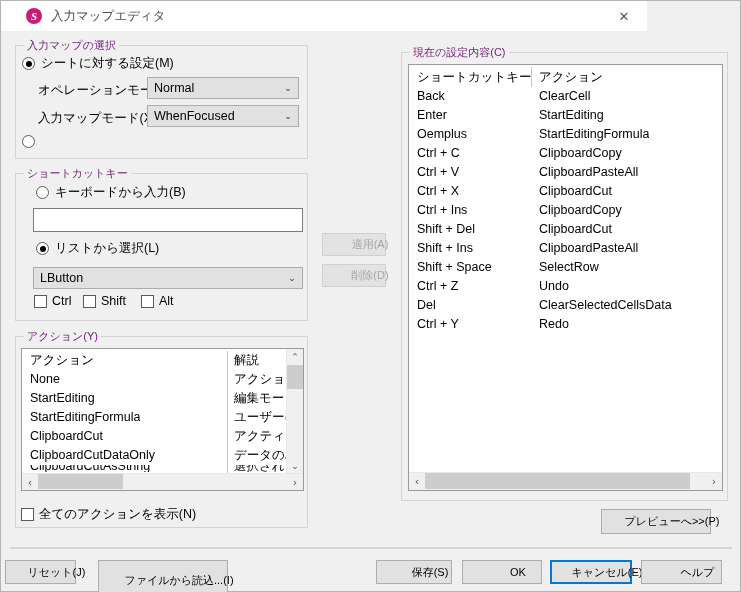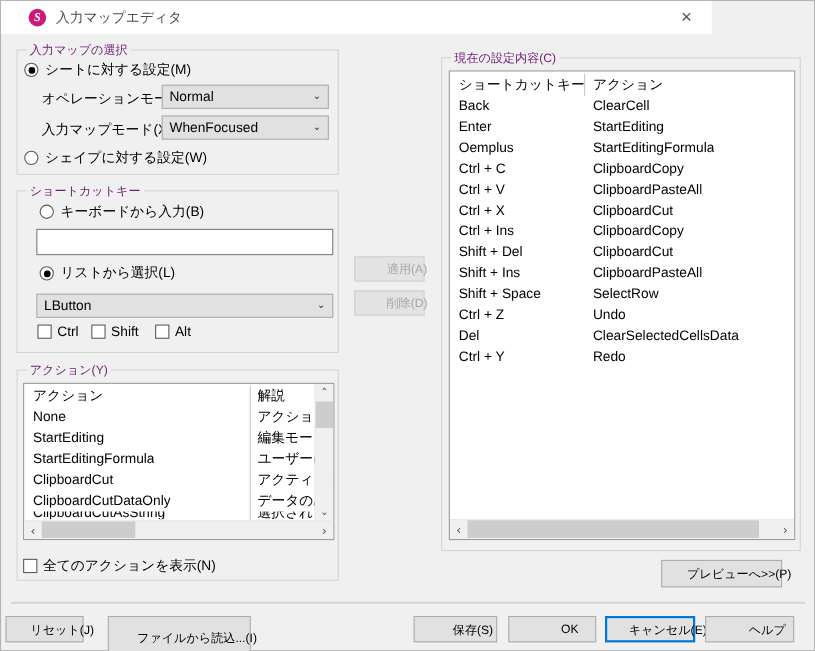--- a/index.html
+++ b/index.html
@@ -296,21 +296,20 @@
     </div>
 
     <div class="lbl" style="left:22px; top:64px;">入力マップモード(X)</div>
     <div class="combo" style="left:131px; top:59px; width:152px; height:22px;">
       <span class="val">WhenFocused</span>
       <span class="arrow">⌄</span>
     </div>
 
     <div class="radio" style="left:6px; top:89px;">
       <span class="mark"></span>
-      <span>シェイプに対する設定(W)</span>
     </div>
   </div>
 
   <div class="group" style="left:14px; top:172px; width:293px; height:148px;">
     <div class="legend">ショートカットキー</div>
 
     <div class="radio" style="left:20px; top:10px;">
       <span class="mark"></span>
       <span>キーボードから入力(B)</span>
     </div>

